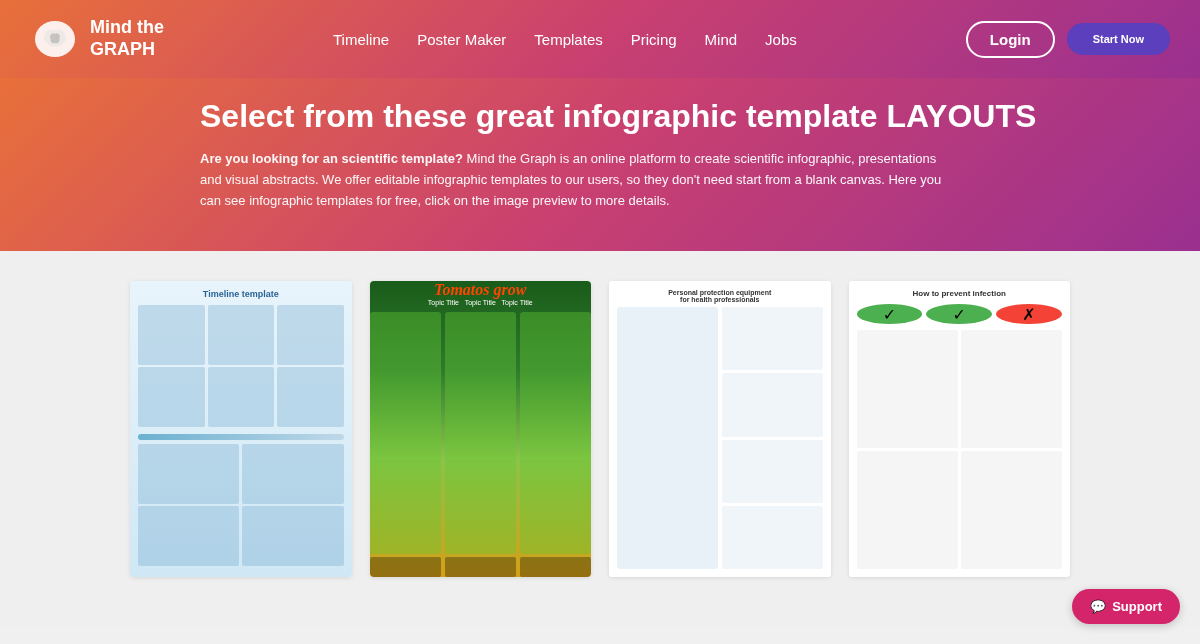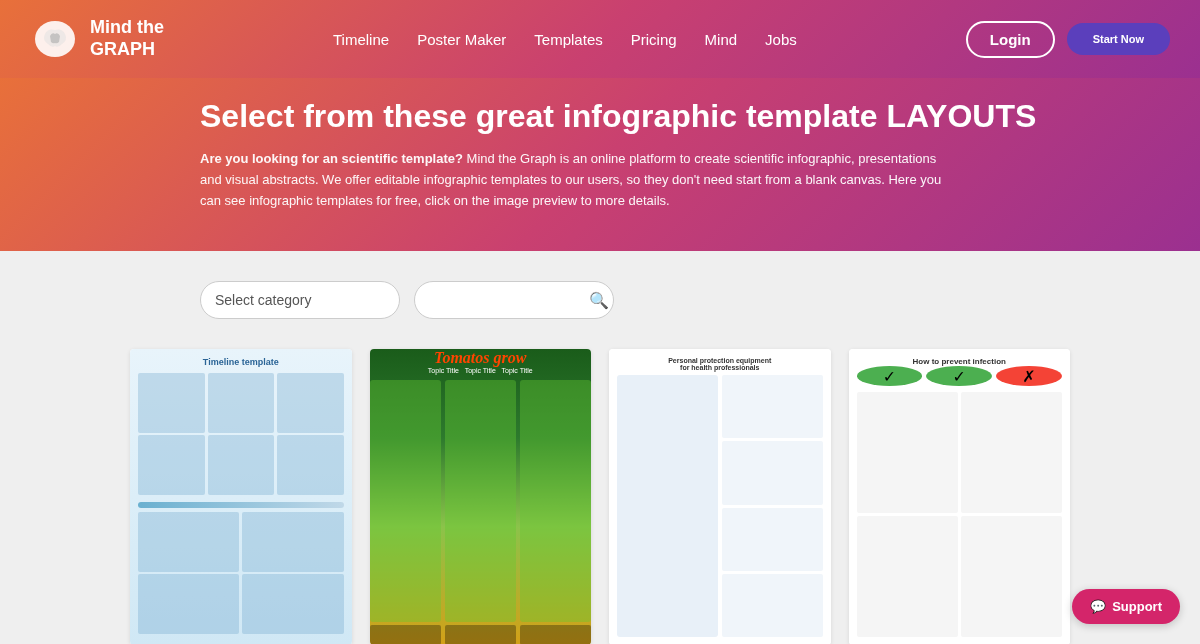--- a/index.html
+++ b/index.html
@@ -276,20 +276,21 @@
       background: white;
       padding: 8px;
       display: flex;
       flex-direction: column;
     }
     .tmpl-4-title {
       font-size: 8px;
       color: #333;
       font-weight: bold;
       text-align: center;
+      margin-bottom: 6px;
     }
     .tmpl-4-icons {
       display: flex;
       gap: 4px;
       margin-bottom: 6px;
     }
     .tmpl-4-icon {
       flex: 1;
       height: 20px;
       border-radius: 50%;
@@ -360,29 +361,20 @@
 
 <div class="hero">
   <h1>Select from these great infographic template LAYOUTS</h1>
   <p>
     <strong>Are you looking for an scientific template?</strong><span> Mind the Graph is an online platform to create scientific infographic, presentations and visual abstracts. We offer editable infographic templates to our users, so they don't need start from a blank canvas. Here you can see infographic templates for free, click on the image preview to more details.</span>
   </p>
 </div>
 
 <div class="main-content">
 
-  <div class="search-area">
-    <select class="dropdown-select">
-      <option>Select category</option>
-    </select>
-    <div class="search-box">
-      <input class="search-input" type="text" placeholder="" style="">
-      <span class="search-icon">🔍</span>
-    </div>
-  </div>
 
   <div class="templates-grid">
 
     <div class="template-card">
       <div class="template-card-inner tmpl-1">
         <div class="tmpl-1-title">Timeline template</div>
         <div class="tmpl-1-row">
           <div class="tmpl-1-col">
               <div class="tmpl-1-box"></div>
               <div class="tmpl-1-box"></div>

